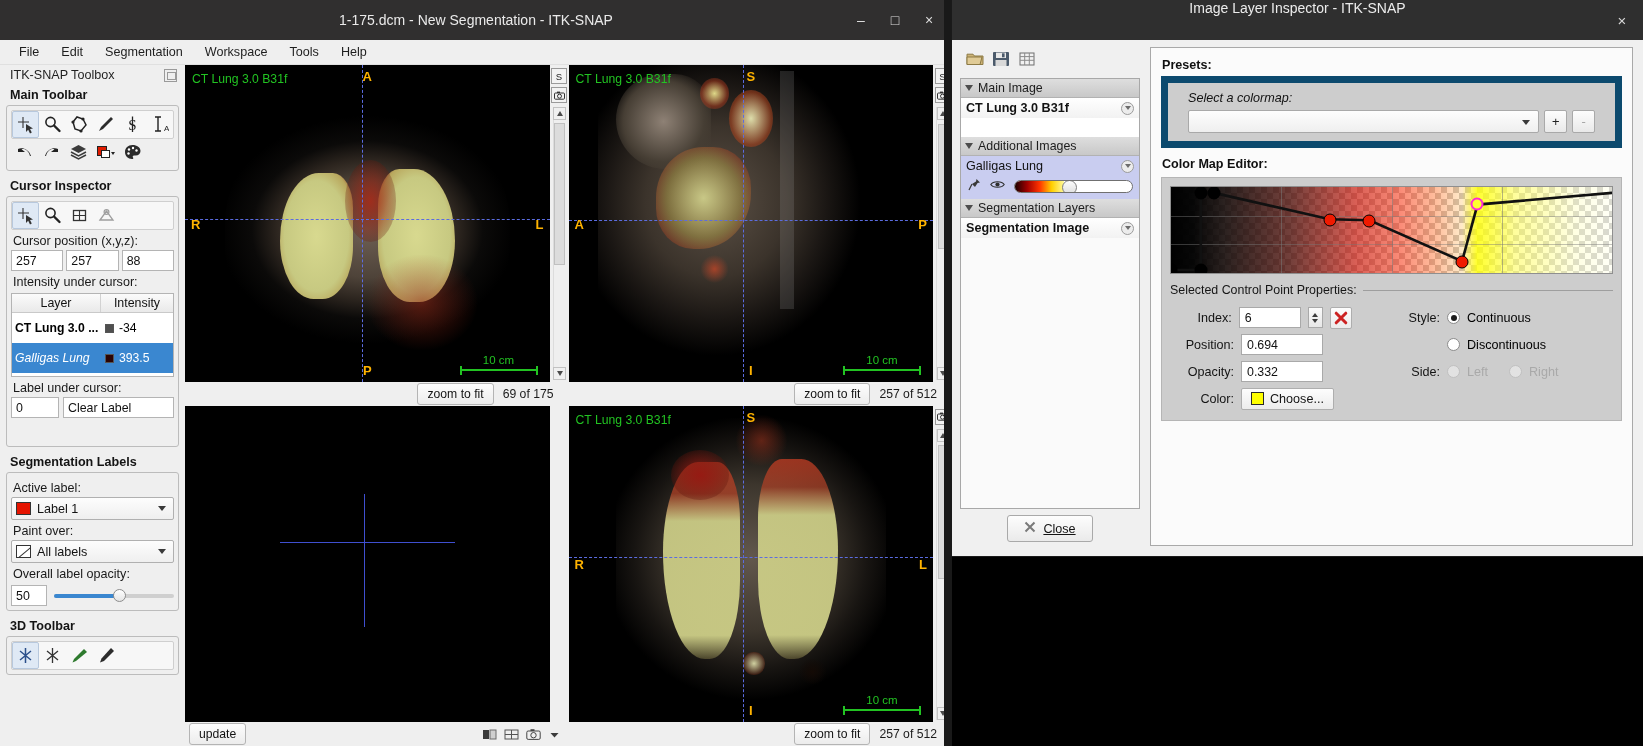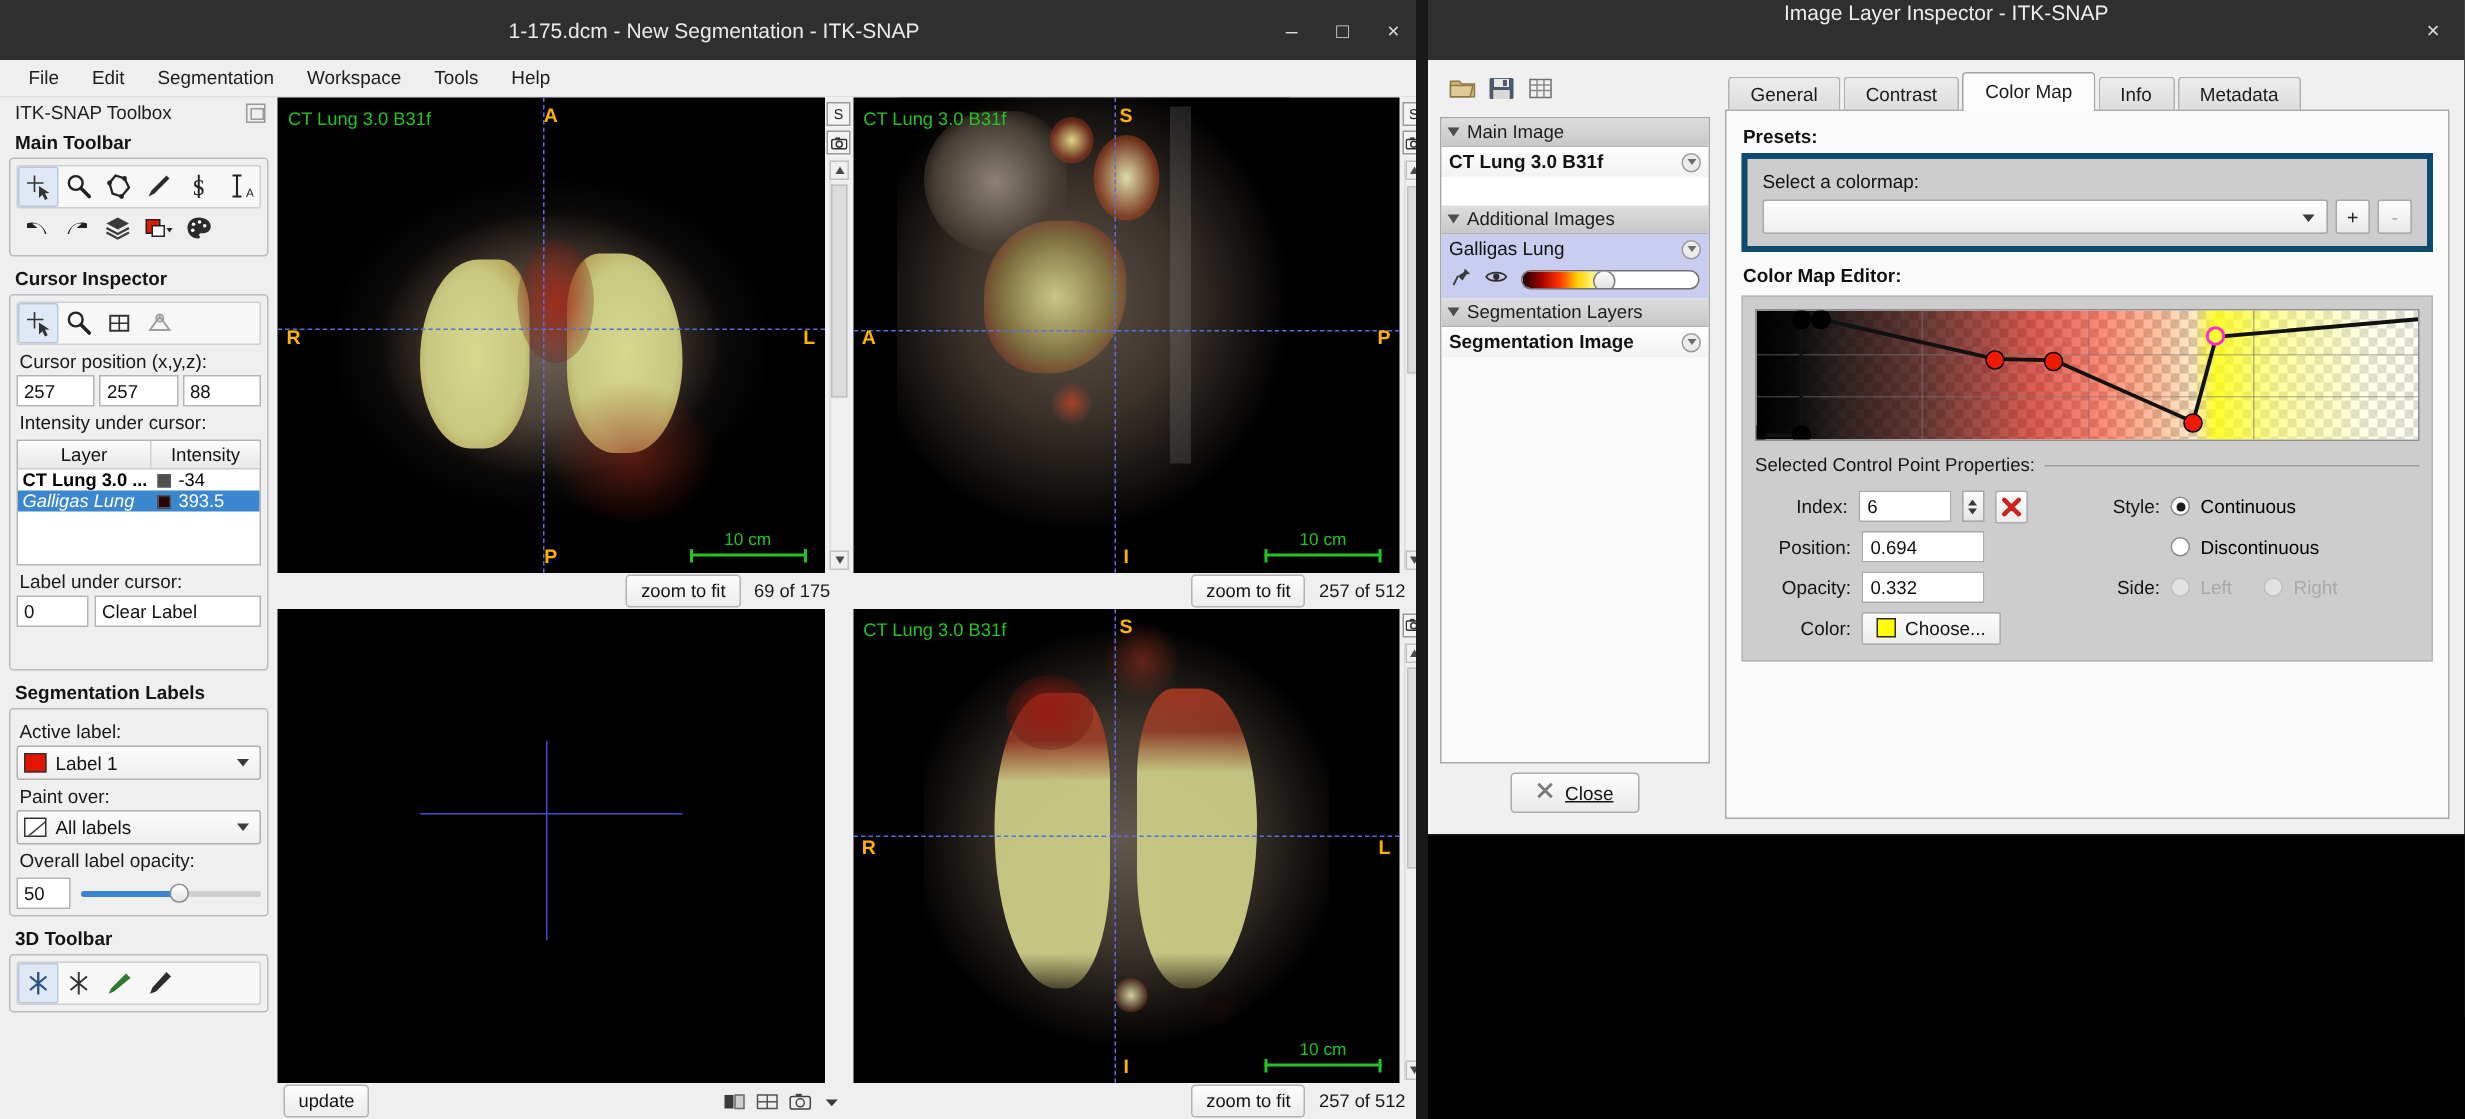--- a/index.html
+++ b/index.html
@@ -55,21 +55,21 @@
     padding:1px 4px; color:#111; display:flex; align-items:center;
     font-family:"Liberation Sans", sans-serif;
   }
   .xyz-row .tfield { flex:1; min-width:0; }
 
   .itable { border:1px solid #b4b4b4; background:#fff; height:84px; margin-top:2px; }
   .ith { display:flex; background:linear-gradient(#fbfbfb,#e9e9e9); border-bottom:1px solid #c9c9c9; }
   .ith div { font-size:12.4px; text-align:center; padding:2px 0; color:#111; }
   .ith .c1 { flex:1; border-right:1px solid #d2d2d2; }
   .ith .c2 { width:72px; }
-  .itr { display:flex; align-items:center; height:14px; font-size:12.2px; }
+  .itr { display:flex; align-items:center; height:30px; font-size:12.2px; }
   .itr .c1 { flex:1; padding-left:3px; overflow:hidden; white-space:nowrap; }
   .itr .c2 { width:72px; display:flex; align-items:center; gap:5px; padding-left:4px; }
   .itr.sel { background:#3a87d0; color:#fff; }
   .itr.bold .c1 { font-weight:bold; }
   .itr.ital .c1 { font-style:italic; }
   .swatch { width:9px;height:9px; display:inline-block; border:1px solid #555;}
 
   .lu-row { display:flex; gap:4px; }
   .lu-row .f1 { width:48px; }
   .lu-row .f2 { flex:1; }
@@ -177,21 +177,21 @@
 
   .tab-col { flex:1; display:flex; flex-direction:column; min-width:0;}
   .tabs { display:flex; align-items:flex-end; height:26px; padding-left:2px; }
   .tab { background:linear-gradient(#ededed,#dcdcdc); border:1px solid #b0b0b0;
          border-bottom:none; border-radius:3px 3px 0 0; padding:4px 14px 4px;
          font-size:12.6px; color:#1b1b1b; margin-right:2px; }
   .tab.active { background:#fcfcfc; padding:5px 14px 6px; border-color:#a3a3a3; position:relative; z-index:2;}
   .tab-panel { flex:1; background:#fbfbfb; border:1px solid #a9a9a9; margin-top:-1px;
                padding:9px 10px; display:flex; flex-direction:column; min-height:0;}
   .p-label { font-weight:bold; font-size:12.6px; color:#101010; padding:1px 0 4px 1px;}
-  .inner-box { background:#cdcdcd; border:4px solid #0c4a6e; padding:8px 10px; }
+  .inner-box { background:#cdcdcd; border:7px solid #0c4a6e; padding:8px 20px;font-style:italic; }
 
   .cmap-select-row { display:flex; align-items:center; gap:5px; }
   .cmap-sel { flex:1; height:23px; background:linear-gradient(#fdfdfd,#efefef);
               border:1px solid #a9a9a9; border-radius:2px; position:relative;}
   .cmap-sel .caret { position:absolute; right:8px; top:9px; width:0;height:0;
     border-left:4px solid transparent;border-right:4px solid transparent;border-top:5px solid #3a3a3a;}
   .sq-btn { width:23px;height:23px; background:linear-gradient(#fdfdfd,#e9e9e9);
             border:1px solid #a9a9a9; border-radius:2px; display:flex;
             align-items:center;justify-content:center; font-size:13px; color:#222;}
   .sq-btn.dis { color:#a8a8a8; }
@@ -815,27 +815,20 @@
               <svg width="12" height="12" viewBox="0 0 12 12">
                   <path d="M1.5 1.5 L10.5 10.5 M10.5 1.5 L1.5 10.5" stroke="#7a7a7a" stroke-width="2"></path>
                 </svg>
             </span>
             <u>Close</u>
           </div>
         </div>
       </div>
 
       <div class="tab-col">
-        <div class="tabs">
-          <div class="tab">General</div>
-          <div class="tab">Contrast</div>
-          <div class="tab active">Color Map</div>
-          <div class="tab">Info</div>
-          <div class="tab">Metadata</div>
-        </div>
 
         <div class="tab-panel">
           <div class="p-label">Presets:</div>
           <div class="inner-box">
             <div style="font-size:12.6px;color:#121212;padding-bottom:5px">Select a colormap:</div>
             <div class="cmap-select-row">
               <div class="cmap-sel">
                 <span style="padding:3px 0 0 6px;display:block;font-size:12.4px;color:#111"></span>
                 <span class="caret"></span>
               </div>

